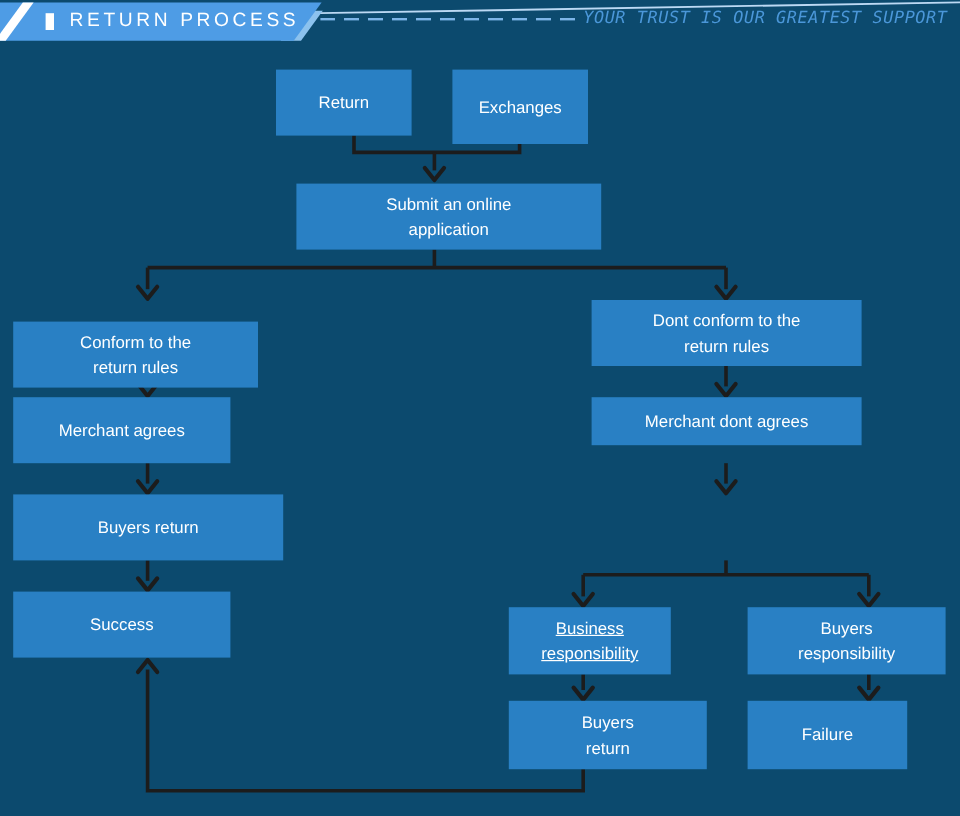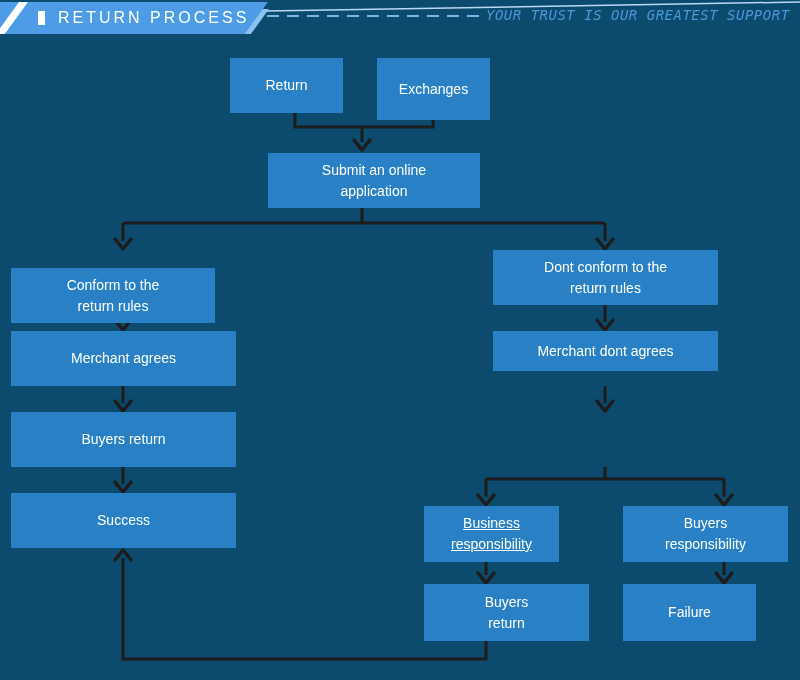--- a/index.html
+++ b/index.html
@@ -24,28 +24,28 @@
   
   #wires{position:absolute;left:0;top:0;z-index:0;pointer-events:none;}
 
   
   .node{position:absolute;background:#2980c4;color:#ffffff;z-index:5;
         display:flex;align-items:center;justify-content:center;text-align:center;
         font-size:14px;line-height:21px;white-space:pre-line;}
   .dark-text{color:#1d2b33;}
   .n-return        {left:230px;top:58px; width:113px;height:55px;}
   .n-exchanges     {left:377px;top:58px; width:113px;height:62px;}
-  .n-submit        {left:247px;top:153px;width:212px;height:55px;margin-left:21px;}
+  .n-submit        {left:247px;top:153px;width:254px;height:55px;}
   .n-conform       {left:11px; top:268px;width:204px;height:55px;}
   .n-dontconform   {left:493px;top:250px;width:225px;height:55px;}
-  .n-agrees        {left:11px; top:331px;width:225px;height:55px;}
+  .n-agrees        {left:11px; top:331px;width:181px;height:55px;}
   .n-dontagrees    {left:493px;top:331px;width:225px;height:40px;}
   .n-buyersreturn  {left:11px; top:412px;width:225px;height:55px;}
   .n-platform      {left:493px;top:412px;width:225px;height:55px;}
-  .n-success       {left:11px; top:493px;width:225px;height:55px;}
+  .n-success       {left:11px; top:493px;width:181px;height:55px;}
   .n-bizresp       {left:424px;top:506px;width:135px;height:56px;text-decoration:underline;}
   .n-buyersresp    {left:623px;top:506px;width:165px;height:56px;}
   .n-buyersreturn2 {left:424px;top:584px;width:165px;height:57px;}
   .n-failure       {left:623px;top:584px;width:133px;height:57px;}
 </style>
 </head>
 <body>
 
 <div id="stage">
 

